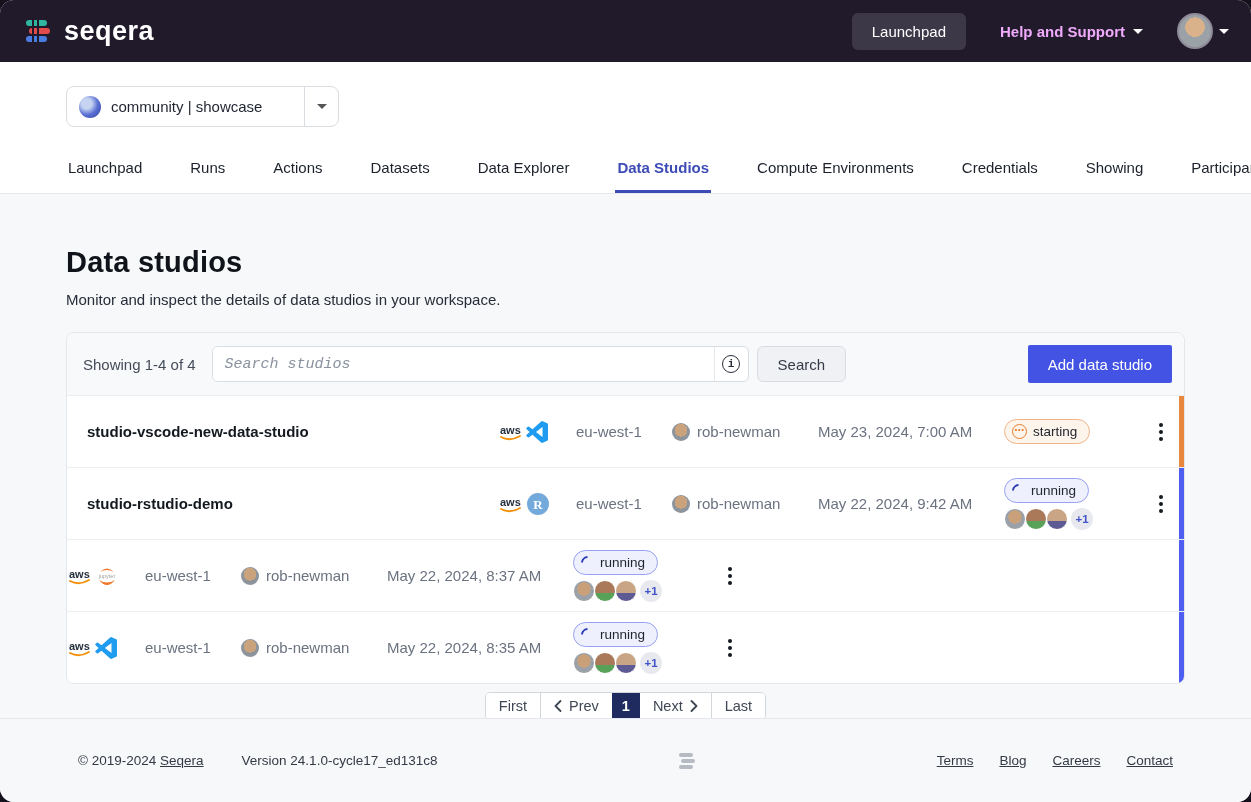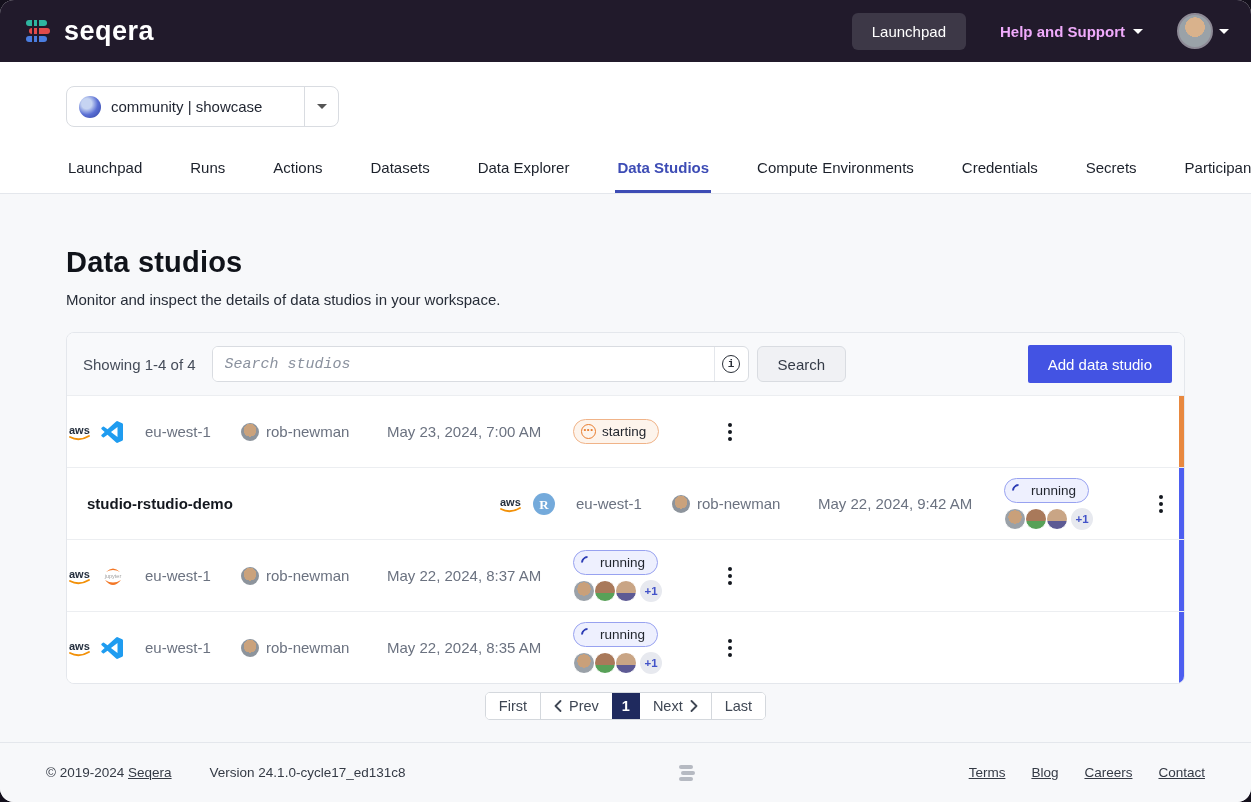--- a/index.html
+++ b/index.html
@@ -69,21 +69,21 @@
     padding:0 20px; height:36px; font-size:15px; color:#343b47; cursor:pointer; font-family:inherit;
   }
   .add-btn {
     margin-left:auto; background:#4353e3; color:#fff; border:none; border-radius:2px;
     height:38px; padding:0 20px; font-size:15px; cursor:pointer; font-family:inherit;
   }
 
   
   .row { display:flex; align-items:center; height:72px; border-top:1px solid #eceef1; position:relative; background:#fff; }
   .col-name { flex:1; padding-left:20px; font-size:15px; font-weight:700; color:#14181f; }
-  .col-icons { width:78px; display:flex; align-items:center; gap:7px; }
+  .col-icons { width:78px; display:flex; align-items:center; gap:1px; }
   .col-region { width:96px; font-size:15px; color:#6b7280; }
   .col-user { width:146px; display:flex; align-items:center; gap:7px; font-size:15px; color:#6b7280; }
   .col-date { width:186px; font-size:15px; color:#6b7280; }
   .col-status { width:134px; display:flex; flex-direction:column; align-items:flex-start; gap:5px; }
   .col-kebab { width:46px; display:flex; justify-content:center; }
   .user-avatar { width:18px; height:18px; border-radius:50%;
     background:radial-gradient(circle at 50% 40%, #caa27c 0 45%, #8d949c 46% 100%); flex:none; }
 
   .badge { display:inline-flex; align-items:center; gap:6px; border-radius:999px; padding:4px 12px 4px 7px; font-size:13.5px; color:#23272f; }
   .badge.starting { background:#fdf4ec; border:1px solid #f0b388; }
@@ -108,21 +108,21 @@
 
   
   .pagination-wrap { display:flex; justify-content:center; margin-top:8px; }
   .pagination { display:flex; align-items:stretch; border:1px solid #d4d8dd; border-radius:5px; overflow:hidden; background:#fff; height:28px; }
   .pg-item { display:flex; align-items:center; gap:7px; padding:0 13px; font-size:14.5px; color:#3f4754; cursor:pointer; background:#fff; border:none; font-family:inherit; }
   .pg-sep { border-left:1px solid #d4d8dd; }
   .pg-current { background:#1f2a5e; color:#fff; width:28px; justify-content:center; padding:0; font-weight:600; }
   .chev { display:block; }
 
   
-  .footer { position:absolute; left:0; right:0; bottom:0; border-top:1px solid #e4e7ec; background:#f7f8fa; height:60px; display:flex; align-items:center; padding:0 46px; font-size:13.5px; color:#343a45; }
+  .footer { position:absolute; left:0; right:0; bottom:0; border-top:1px solid #e4e7ec; background:#f7f8fa; height:84px; display:flex; align-items:center; padding:0 78px; font-size:13.5px; color:#343a45; }
   .footer a { color:#343a45; text-decoration:underline; cursor:pointer; }
   .f-version { margin-left:38px; }
   .f-center { flex:1; display:flex; justify-content:center; }
   .f-links { display:flex; gap:26px; }
 
   .logo-svg, .f-mark-svg { display:block; }
 </style>
 </head>
 <body>
 
@@ -165,21 +165,21 @@
 
   <div class="tabs">
     <div class="tab">Launchpad</div>
     <div class="tab">Runs</div>
     <div class="tab">Actions</div>
     <div class="tab">Datasets</div>
     <div class="tab">Data Explorer</div>
     <div class="tab active">Data Studios</div>
     <div class="tab">Compute Environments</div>
     <div class="tab">Credentials</div>
-    <div class="tab">Secrets</div>
+    <div class="tab">Showing</div>
     <div class="tab">Participants</div>
 
   </div>
 
   <div class="main">
     <h1 class="page-title">Data studios</h1>
     <p class="page-subtitle">Monitor and inspect the details of data studios in your workspace.</p>
 
     <div class="card">
 
@@ -189,20 +189,21 @@
           <input class="search-input" type="text" placeholder="Search studios" style="">
           <div class="info-seg">
             <div class="info-icon">i</div>
           </div>
         </div>
         <button class="search-btn">Search</button>
         <button class="add-btn">Add data studio</button>
       </div>
 
       <div class="row">
+        <div class="col-name">studio-vscode-new-data-studio</div>
         <div class="col-icons">
           <svg width="27" height="20" viewBox="0 0 27 20">
             <text x="2" y="12" font-family="Liberation Sans, sans-serif" font-size="11" font-weight="bold" fill="#252f3e">aws</text>
             <path d="M3 15 Q12 20 22 14" stroke="#f29109" stroke-width="1.8" fill="none" stroke-linecap="round"></path>
           </svg>
           <svg width="22" height="22" viewBox="0 0 24 24">
             <path fill="#1f9cf0" d="M23.15 2.59 18.21.21a1.49 1.49 0 0 0-1.7.29L7.12 9.05 3.29 6.15a1 1 0 0 0-1.27.06L.7 7.41a1 1 0 0 0 0 1.48L4.02 12 .7 15.12a1 1 0 0 0 0 1.47l1.32 1.2a1 1 0 0 0 1.27.06l3.83-2.9 9.39 8.55a1.49 1.49 0 0 0 1.7.29l4.94-2.38A1.5 1.5 0 0 0 24 20.06V3.94a1.5 1.5 0 0 0-.85-1.35zM18 17.45 10.88 12 18 6.55z"></path>
           </svg>
         </div>
         <div class="col-region">eu-west-1</div>

